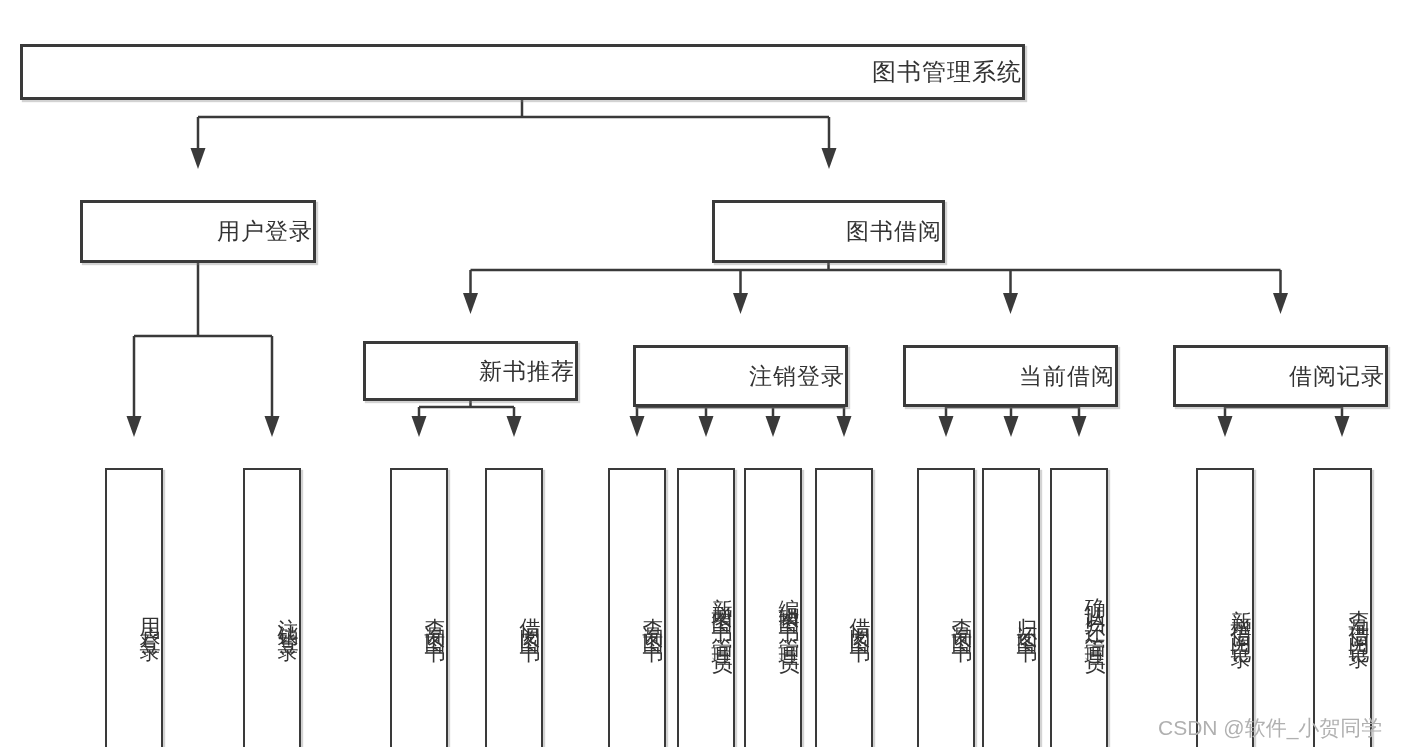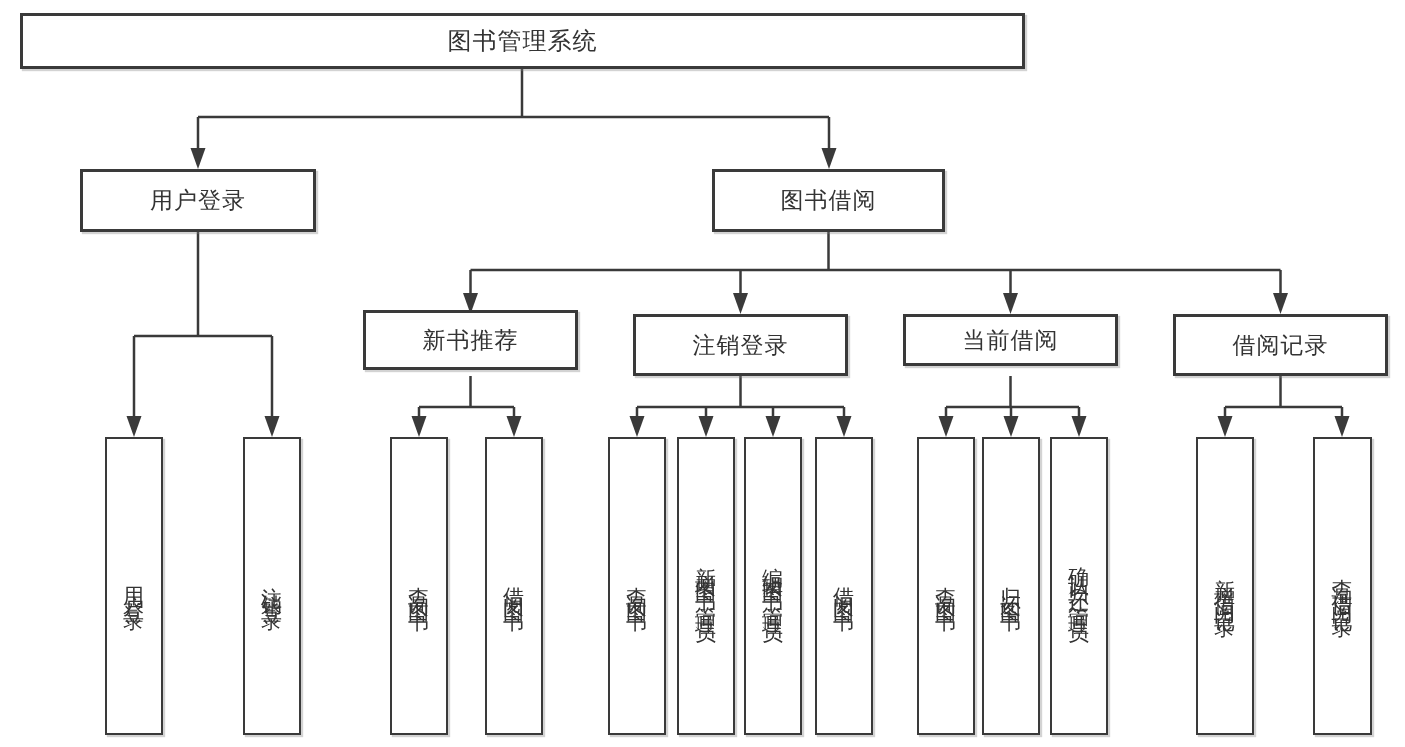--- a/index.html
+++ b/index.html
@@ -18,24 +18,25 @@
     overflow:hidden;
   }
   svg.connectors{position:absolute;left:0;top:0;width:1405px;height:747px;color:var(--line);}
   svg.connectors path{stroke:currentColor;stroke-width:2.5;fill:none;}
   svg.connectors polygon{fill:currentColor;stroke:none;}
   .box{
     position:absolute;
     background:var(--box_bg);
     border:3px solid var(--line);
     box-sizing:border-box;
-    display:flex;align-items:center;justify-content:center;
+    display:flex;align-items:center;justify-content:flex-end;
     color:var(--text);
     box-shadow:2px 2px 1px rgba(130,130,130,0.35);
     z-index:2;
+    margin-top:31px;
   }
   .box.root span{font-size:24px;letter-spacing:1px;}
   .box.lvl span{font-size:23px;letter-spacing:1px;}
   .box.leaf{border-width:2.5px;}
   .box.leaf span{
     writing-mode:vertical-rl;
     font-size:21px;
     letter-spacing:0.38em;
     line-height:1;
   }
@@ -126,21 +127,21 @@
   <div class="box lvl" style="left:712px;top:169px;width:233px;height:63px;">
     <span>图书借阅</span>
   </div>
 
   <div class="box lvl" style="left:363px;top:310px;width:215px;height:60px;">
     <span>新书推荐</span>
   </div>
   <div class="box lvl" style="left:633px;top:314px;width:215px;height:62px;">
     <span>注销登录</span>
   </div>
-  <div class="box lvl" style="left:903px;top:314px;width:215px;height:52px;">
+  <div class="box lvl" style="left:903px;top:314px;width:215px;height:62px;">
     <span>当前借阅</span>
   </div>
   <div class="box lvl" style="left:1173px;top:314px;width:215px;height:62px;">
     <span>借阅记录</span>
   </div>
 
   <div class="box leaf" style="left:105px;top:437px;width:58px;height:298px;">
     <span>用户登录</span>
   </div>
   <div class="box leaf" style="left:243px;top:437px;width:58px;height:298px;">
@@ -177,14 +178,15 @@
     <span>确认归还（管理员）</span>
   </div>
 
   <div class="box leaf" style="left:1196px;top:437px;width:58px;height:298px;">
     <span>新增借阅记录</span>
   </div>
   <div class="box leaf" style="left:1313px;top:437px;width:59px;height:298px;">
     <span>查询借阅记录</span>
   </div>
 
+  <div class="watermark">CSDN @软件_小贺同学</div>
 
 </div>
 
 </body></html>

